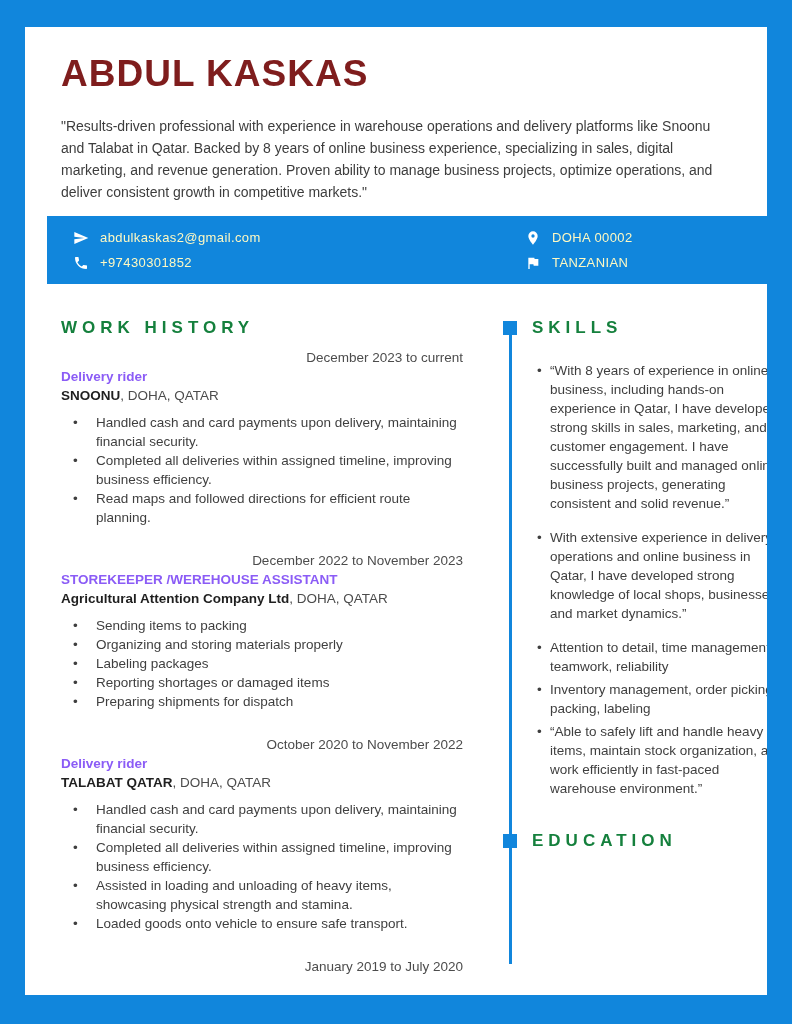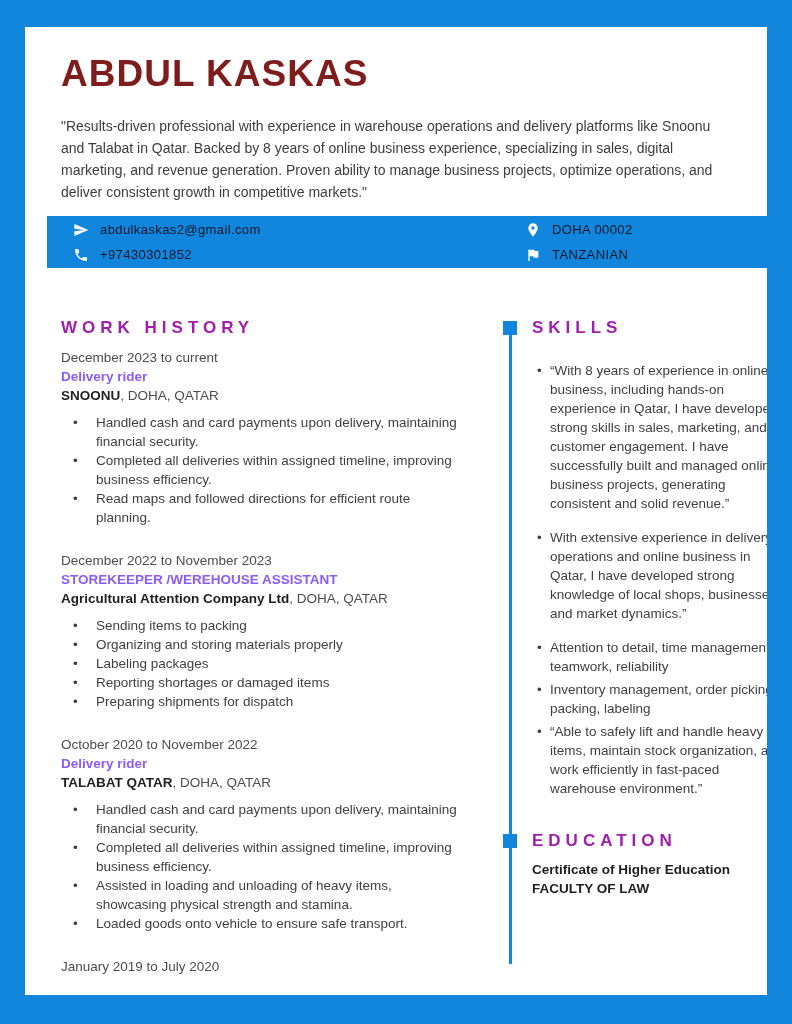--- a/index.html
+++ b/index.html
@@ -20,46 +20,46 @@
   .name {
     position:absolute; left:36px; top:26px;
     font-size:37px; font-weight:800; letter-spacing:1px; color:#7f1d1d;
   }
   .summary {
     position:absolute; left:36px; top:88px; width:676px;
     font-size:14px; line-height:22px; color:#3d3d3d;
   }
   
   .contact-bar {
-    position:absolute; left:22px; top:189px; right:0; height:52px;
+    position:absolute; left:22px; top:189px; right:0; height:68px;
     background:var(--accent);
     display:grid; grid-template-columns:452px 1fr;
     align-content:center; row-gap:0;
-    color:#0f172a;
+    color:#fef9c3;
   }
   .contact-col { display:flex; flex-direction:column; gap:9px; padding-left:26px; }
   .contact-row { display:flex; align-items:center; gap:11px; font-size:13px; letter-spacing:0.4px; }
   .cicon { width:16px; height:16px; flex:0 0 16px; display:inline-flex; }
   .cicon svg { width:16px; height:16px; fill:#ffffff; }
   
   .left-col { position:absolute; left:36px; top:292px; width:402px; }
   .right-col { position:absolute; left:478px; top:292px; width:284px; }
   .section-head { display:flex; align-items:center; gap:15px; position:relative; z-index:2; }
   .section-title {
-    font-size:17px; font-weight:800; letter-spacing:5px; color:#a21caf; line-height:18px;
+    font-size:17px; font-weight:800; letter-spacing:5px; color:#15803d; line-height:18px;
   }
   .marker { width:14px; height:14px; background:var(--accent); flex:0 0 14px; }
   .timeline {
     position:absolute; left:6px; top:7px; width:3px; height:638px;
     background:var(--accent); z-index:1;
   }
   
   .job-list { margin-top:11px; }
   .job { margin-bottom:24px; }
-  .job-dates { font-size:13.5px; line-height:19px; color:#4c4c4c; }
+  .job-dates { font-size:13.5px; line-height:19px; color:#4c4c4c;text-align:right; }
   .job-title { font-size:13.5px; line-height:19px; font-weight:700; color:#8b5cf6; }
   .job-company { font-size:13.5px; line-height:19px; color:#4c4c4c; }
   .job-company .co-bold { font-weight:700; color:#1f1f1f; }
   ul.bullets { list-style:none; margin:8px 0 0 0; }
   ul.bullets li {
     position:relative; padding-left:23px; margin-left:12px;
     font-size:13.5px; line-height:19px; color:#3f3f3f;
   }
   ul.bullets li::before { content:"•"; position:absolute; left:0; top:0; color:#3f3f3f; }
   
@@ -178,19 +178,15 @@
         <li class="gap">With extensive experience in delivery operations and online business in Qatar, I have developed strong knowledge of local shops, businesses, and market dynamics.”</li>
         <li>Attention to detail, time management, teamwork, reliability</li>
         <li>Inventory management, order picking, packing, labeling</li>
         <li>“Able to safely lift and handle heavy items, maintain stock organization, and work efficiently in fast-paced warehouse environment.”</li>
       </ul>
 
     <div class="section-head edu-head">
       <span class="marker"></span>
       <h2 class="section-title">EDUCATION</h2>
     </div>
-    <div class="edu-lines">
-      <div class="edu-degree">Certificate of Higher Education</div>
-      <div class="edu-school">FACULTY OF LAW</div>
-    </div>
   </div>
 
 </div>
 
 </body></html>

